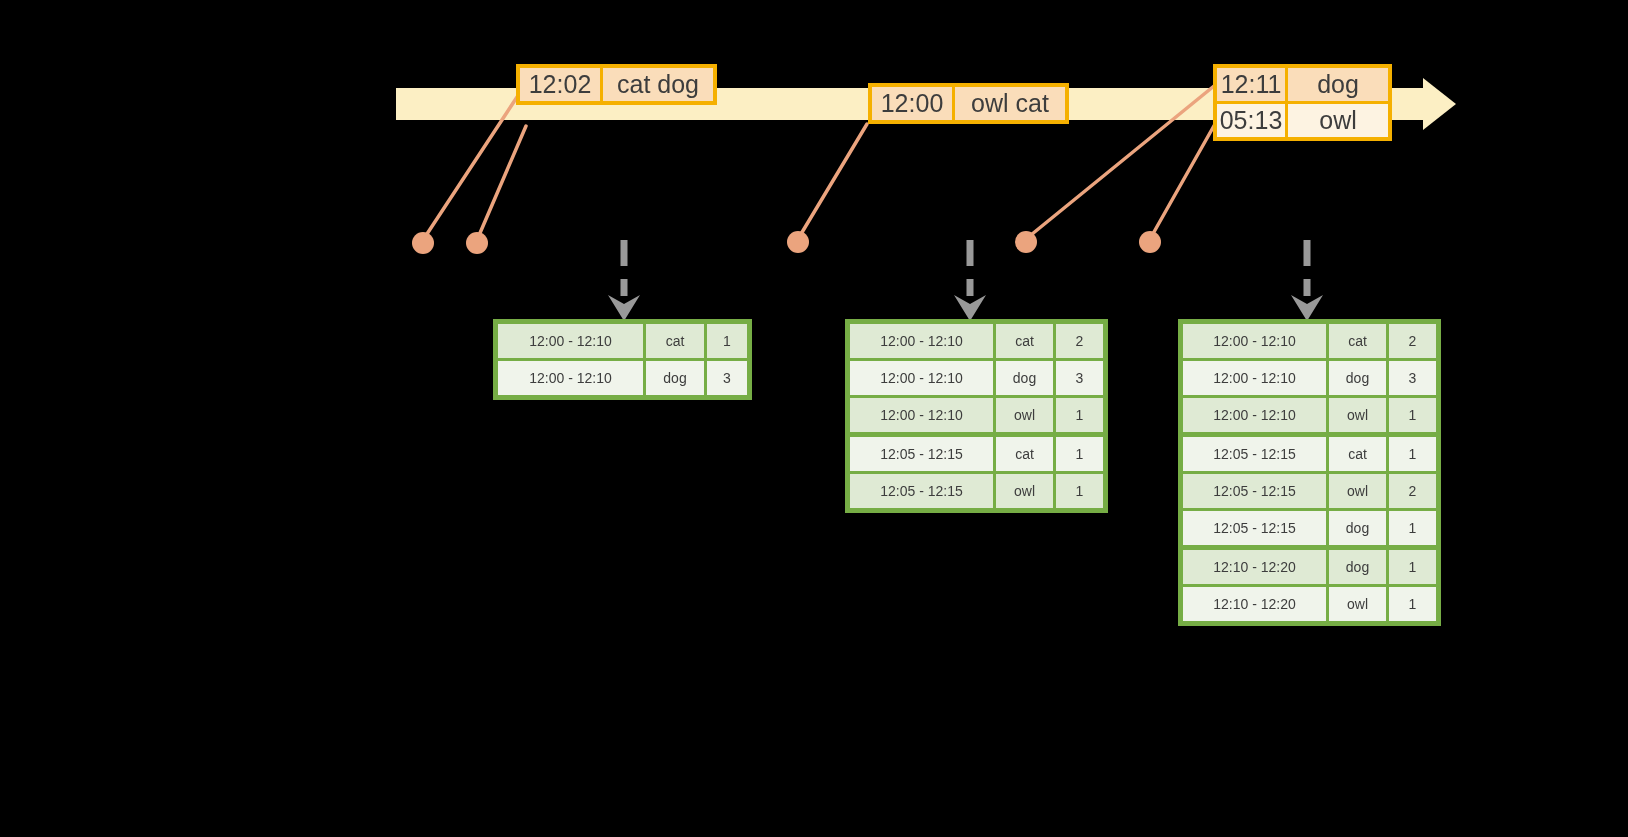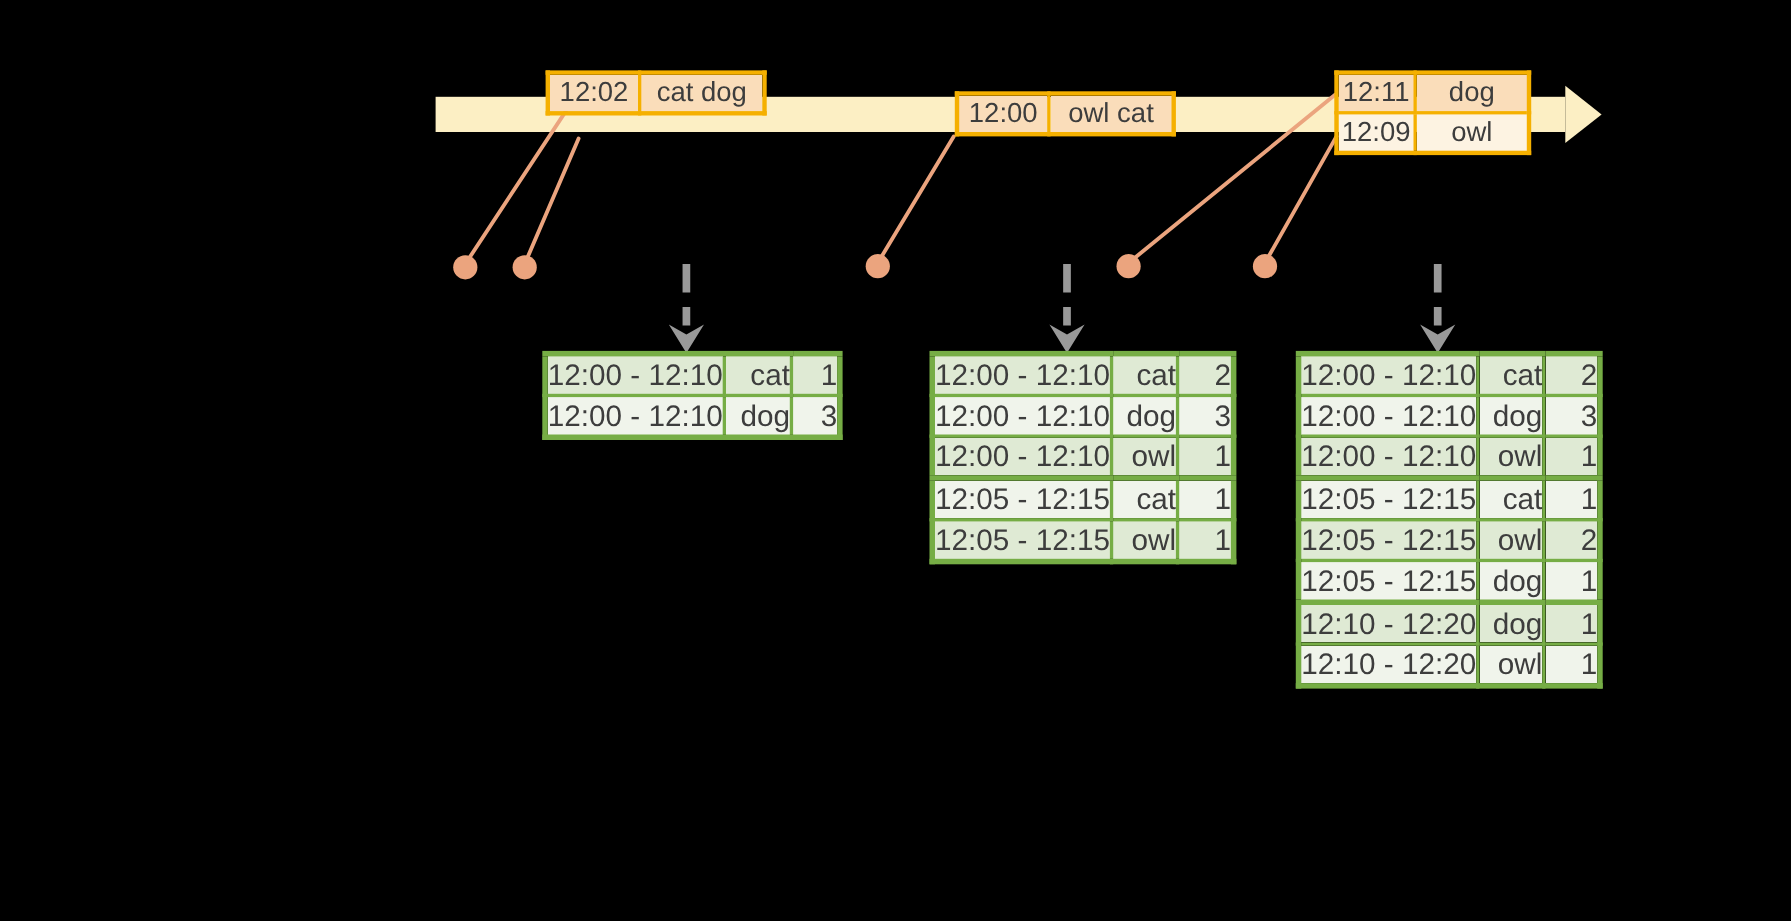--- a/index.html
+++ b/index.html
@@ -29,26 +29,26 @@
   td{padding:0;text-align:center;color:var(--text,#3D3D3D);overflow:hidden;white-space:nowrap;}
   
   .evt{border:4px solid var(--event-border,#F5B000);}
   .evt td{border:3px solid var(--event-border,#F5B000);font-size:25px;height:33px;}
   .evt tr:nth-child(odd) td{background:var(--event-row-dark,#FADDBA);}
   .evt tr:nth-child(even) td{background:var(--event-row-light,#FDF3E2);}
   .evt .c-time{width:80px;}
   .evt .c-words{width:110px;}
   #evt3 .c-time{width:68px;}
   #evt3 .c-words{width:100px;}
-  #evt1{left:496px;top:64px;border-radius:28px;}
+  #evt1{left:516px;top:64px;border-radius:28px;}
   #evt2{left:868px;top:83px;}
   #evt3{left:1213px;top:64px;border-radius:27px;}
   
   .res{border:5px solid var(--result-border,#76AD45);}
-  .res td{border:3px solid var(--result-border,#76AD45);font-size:27px;height:34px;text-align:right;}
+  .res td{border:3px solid var(--result-border,#76AD45);font-size:14px;height:34px;}
   .res tr:nth-child(odd) td{background:var(--result-row-dark,#DFEAD4);}
   .res tr:nth-child(even) td{background:var(--result-row-light,#F0F4EB);}
   .res tr.group-start td{border-top-width:5px;}
   .res .c-window{width:143px;}
   .res .c-word{width:57px;margin-left:12px;}
   .res .c-count{width:47px;}
   #res1 .c-window{width:145px;}
   #res1 .c-word{width:58px;}
   #res1 .c-count{width:40px;}
   #res1{left:493px;top:319px;}
@@ -102,21 +102,21 @@
   </tbody>
     </table>
 
   <table id="evt3" class="evt">
     <tbody>
         <tr>
       <td class="c-time">12:11</td>
       <td class="c-words">dog</td>
     </tr>
     <tr>
-      <td class="c-time">12:09</td>
+      <td class="c-time">05:13</td>
       <td class="c-words">owl</td>
     </tr>
   </tbody>
     </table>
 
   <table id="res1" class="res">
     <tbody>
         <tr class="group-start">
       <td class="c-window">12:00 - 12:10</td>
       <td class="c-word">cat</td>

